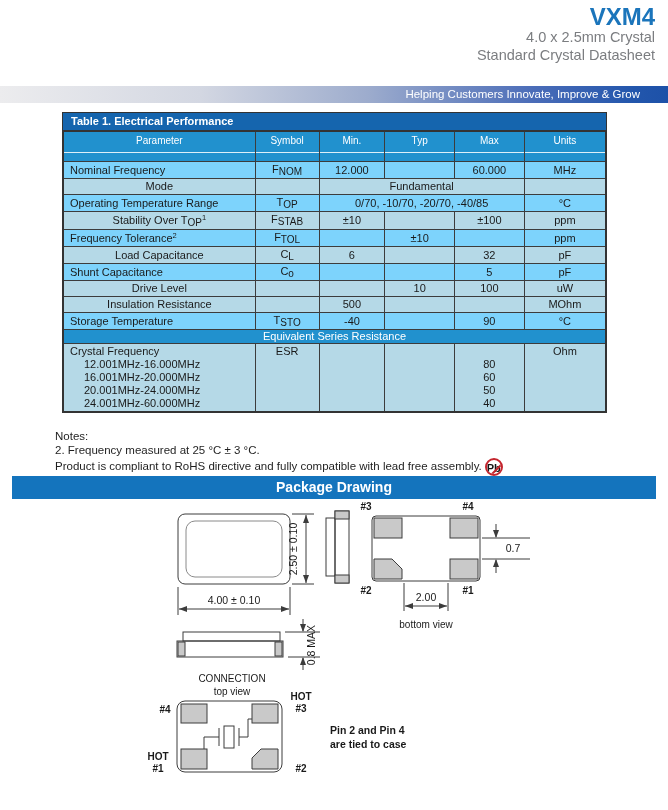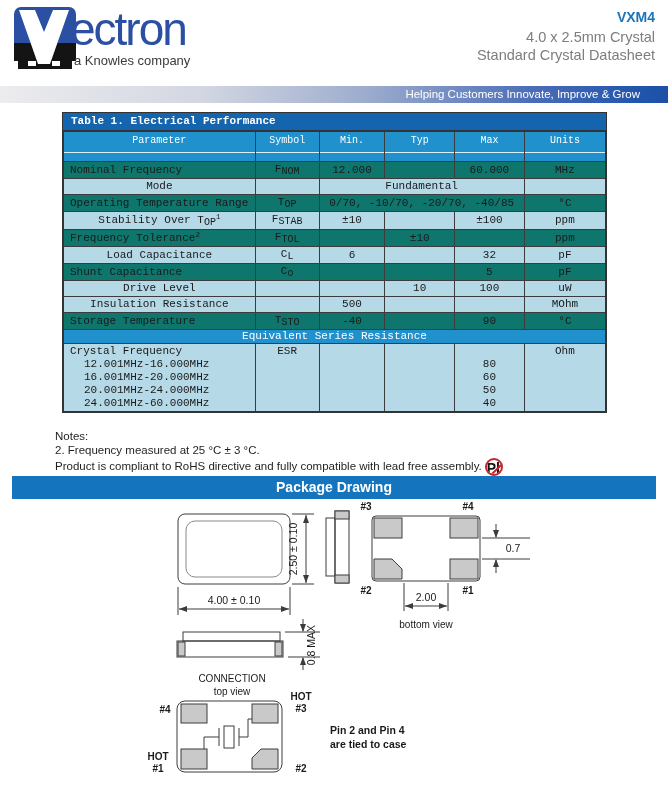--- a/index.html
+++ b/index.html
@@ -8,56 +8,56 @@
   .page { position:relative; width:668px; height:810px; background:#fff; overflow:hidden; }
 
   
   .header { position:relative; height:86px; }
   .logo { position:absolute; left:14px; top:7px; display:flex; align-items:flex-start; }
   .logo-mark { border-radius:7px; display:block; }
   .logo-right { margin-left:-6px; }
   .logo-text { font-size:46px; line-height:44px; letter-spacing:-2px; color:#2b4fa2; }
   .logo-tagline { font-size:13px; color:#3a3a3c; margin-top:2px; margin-left:4px; }
   .title-block { position:absolute; right:13px; top:6px; text-align:right; }
-  .model { color:#1b75bb; font-weight:bold; font-size:14px; line-height:22px; }
+  .model { color:#1b75bb; font-weight:bold; font-size:24px; line-height:22px; }
   .subtitle { color:#7b7d80; font-size:14.5px; line-height:18px; }
 
   
   .banner { height:17px; width:668px;
     background:linear-gradient(90deg,#ececee 0%,#d3d7e2 30%,#9daccd 55%,#4a6cb8 80%,#2256ac 95%,#1d51a8 100%);
     color:#fff; font-size:11.5px; line-height:17px;
     text-align:right; padding-right:28px; }
 
   
-  .tablewrap { margin:9px 4px 0 62px; width:545px;font-family:Liberation Mono, monospace; }
+  .tablewrap { margin:9px 4px 0 62px; width:545px; }
   .tbl-title { background:#1565ae; color:#fff; font-weight:bold; font-size:11px;
     padding:2px 8px 3px; border:1px solid #333; border-bottom:none; }
   table { border-collapse:collapse; width:545px; font-size:11px; color:#1a1a1a;
     border:2px solid #333; }
   th { background:#2191ce; color:#fff; font-weight:normal; font-size:10px;
     height:30px; vertical-align:top; padding-top:3px; position:relative;
     border:1px solid #3c3c3c; }
   th::after { content:""; position:absolute; left:0; right:0; top:20px;
     border-top:1px solid rgba(255,255,255,.85); }
   th + th { border-left:1px solid #bfe0f2; }
   td { border:1px solid #3c3c3c; height:16px; padding:1px 6px; }
   .c { text-align:center; padding:1px 2px; }
   .r-b td { background:#b5d9e7;text-align:center; }
-  .r-w td { background:#0f766e; }
+  .r-w td { background:#7dd3fc; }
   sub { font-size:10px; vertical-align:-2px; letter-spacing:0; }
   sup { font-size:7.5px; vertical-align:4px; }
   .esr-bar td { background:#2191ce; color:#fff; text-align:center; height:14px; padding:0; }
   .esr-row td { background:#b5d9e7; vertical-align:top; }
   .esr-row .line { height:13px; line-height:13px; }
   .esr-row .indent { padding-left:14px; }
 
   
   .notes { margin:16px 0 0 55px; font-size:11.5px; color:#1f1f1f; line-height:14.5px; width:560px; }
   .pb { display:inline-block; width:18px; height:18px; border:2px solid #c4262e; border-radius:50%;
-    position:relative; vertical-align:-6px; margin-left:3px; font-weight:bold; font-size:14px;
+    position:relative; vertical-align:-6px; margin-left:3px; font-weight:bold; font-size:11px;
     text-align:center; line-height:17px; color:#141414; overflow:hidden; }
   .pb::after { content:""; position:absolute; left:8px; top:-2px; width:2px; height:24px;
     background:#c4262e; transform:rotate(45deg); }
 
   
   .pkg-banner { margin:0 12px 0; height:23px; background:#1474bd; color:#fff;
     font-weight:bold; font-size:14px; text-align:center; line-height:23px; }
   .drawing { display:block; }
   .ln { stroke:#3c3c3c; fill:none; stroke-width:1; }
   .thin { stroke:#8a8a8a; }
@@ -67,34 +67,20 @@
   text.pin { fill:#1a1a1a; font-size:10px; font-weight:bold; font-family:"Liberation Sans",sans-serif; }
   text.cap { fill:#1a1a1a; font-size:10px; font-family:"Liberation Sans",sans-serif; }
   text.note { fill:#1a1a1a; font-size:10.5px; font-weight:bold; font-family:"Liberation Sans",sans-serif; }
 </style>
 </head>
 <body>
 
 <div class="page">
 
   <div class="header">
-    <div class="logo">
-      <svg class="logo-mark" width="62" height="64" viewBox="0 0 62 64">
-        <rect x="0" y="0" width="62" height="36" fill="#2b4fa2"></rect>
-        <rect x="0" y="36" width="62" height="18" fill="#141414"></rect>
-        <rect x="4" y="54" width="54" height="8" fill="#141414"></rect>
-        <rect x="14" y="54" width="8" height="5" fill="#ffffff"></rect>
-        <rect x="38" y="54" width="8" height="5" fill="#ffffff"></rect>
-        <polygon points="5,3 21,3 30,25 39,3 55,3 36,57 24,57" fill="#ffffff"></polygon>
-      </svg>
-      <div class="logo-right">
-        <div class="logo-text">ectron</div>
-        <div class="logo-tagline">a Knowles company</div>
-      </div>
-    </div>
     <div class="title-block">
       <div class="model">VXM4</div>
       <div class="subtitle">4.0 x 2.5mm Crystal</div>
       <div class="subtitle">Standard Crystal Datasheet</div>
     </div>
   </div>
 
   <div class="banner">Helping Customers Innovate, Improve &amp; Grow</div>
 
   <div class="tablewrap">

